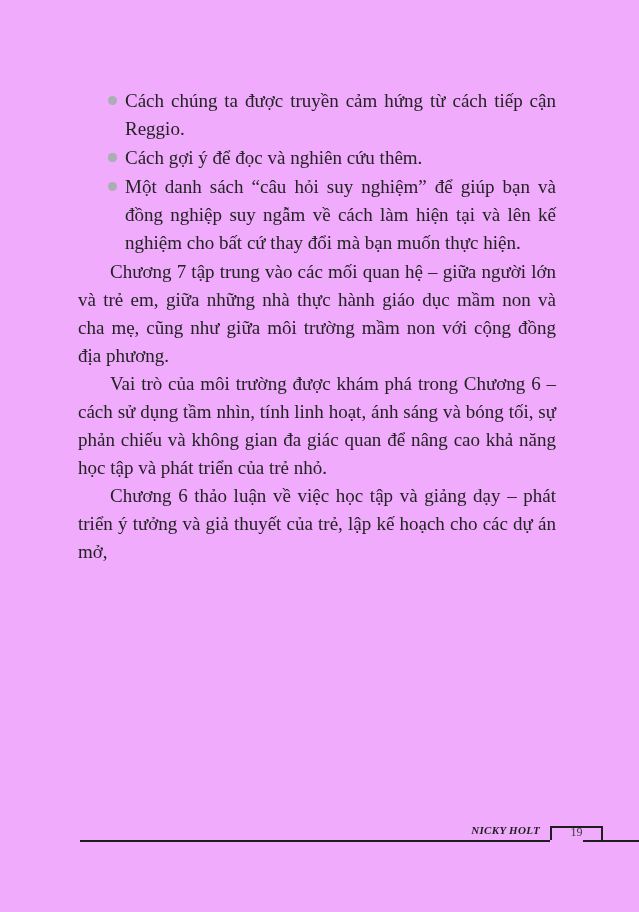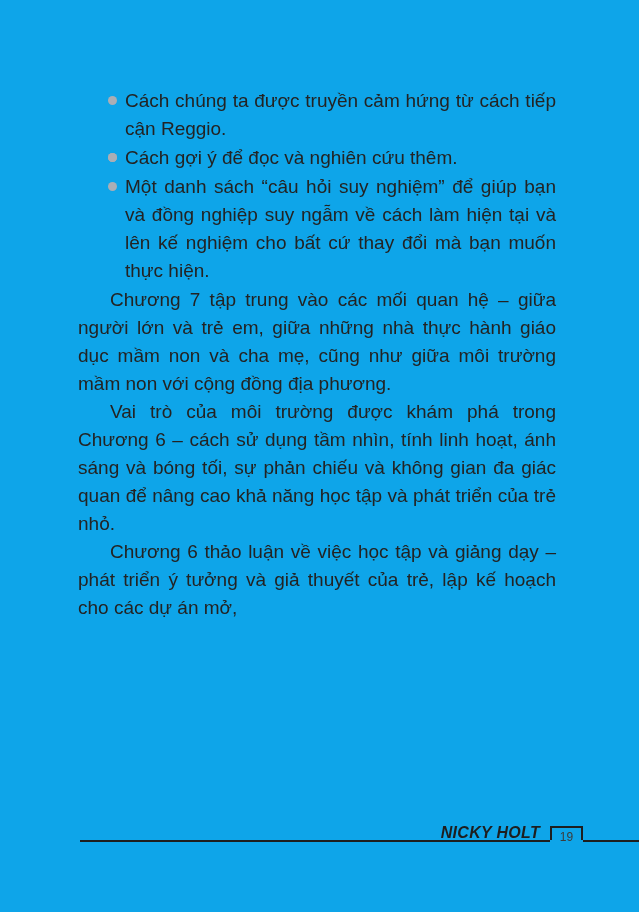--- a/index.html
+++ b/index.html
@@ -10,21 +10,22 @@
   html,body{margin:0;padding:0;}
   body{
     width:639px;height:912px;
     background:#ffffff;
     font-family:"Liberation Sans","DejaVu Sans",sans-serif;
     overflow:hidden;
   }
   .page{
     position:relative;
     width:639px;height:912px;
-    background:#0ea5e9;
+    background:#f0abfc;
+    font-family:Liberation Serif, serif;
   }
   .content{
     position:absolute;
     left:78px;top:87px;width:478px;
     font-size:19px;line-height:28px;
     color:var(--text);
   }
   ul.bullets{
     margin:0;padding:0 0 0 47px;
     list-style:none;
@@ -49,36 +50,36 @@
   .footer-rule{
     position:absolute;
     top:840px;height:2px;
     background:var(--rule);
   }
   .footer-rule.left{left:80px;width:470px;}
   .footer-rule.right{left:583px;right:0;}
   .pagenum-box{
     position:absolute;
     left:550px;top:826px;
-    width:33px;height:14px;
+    width:53px;height:14px;
     box-sizing:border-box;
     border:2px solid var(--rule);
     border-bottom:none;
-    display:flex;align-items:flex-start;justify-content:center;
+    display:flex;align-items:flex-end;justify-content:center;
     font-size:12px;
     color:#3c3c3c;
     padding-top:2px;
   }
   .author{
     position:absolute;
     left:80px;top:824px;width:460px;
     text-align:right;
     font-style:italic;
     font-weight:600;
-    font-size:16px;
+    font-size:11px;
     letter-spacing:0.3px;
     color:#1e1e1e;
   }
 </style>
 </head>
 <body>
 
 <div class="page">
 
   <div class="content">

